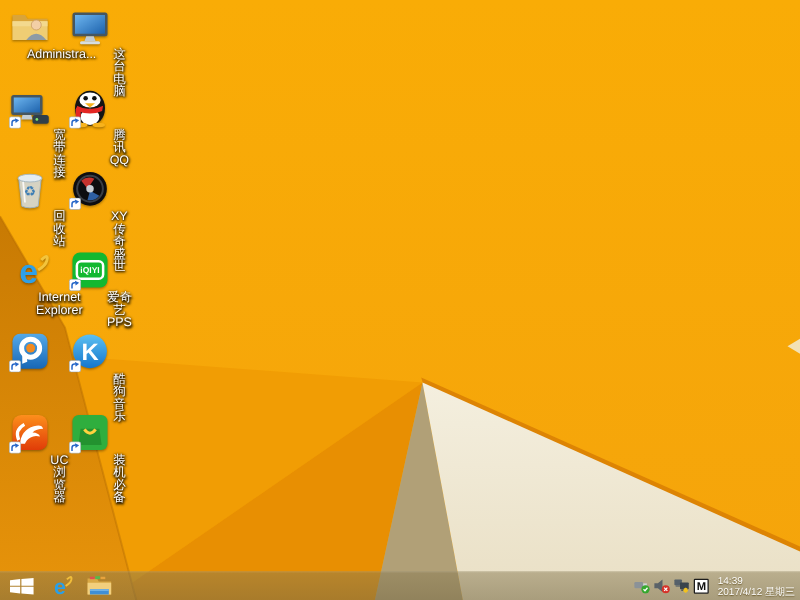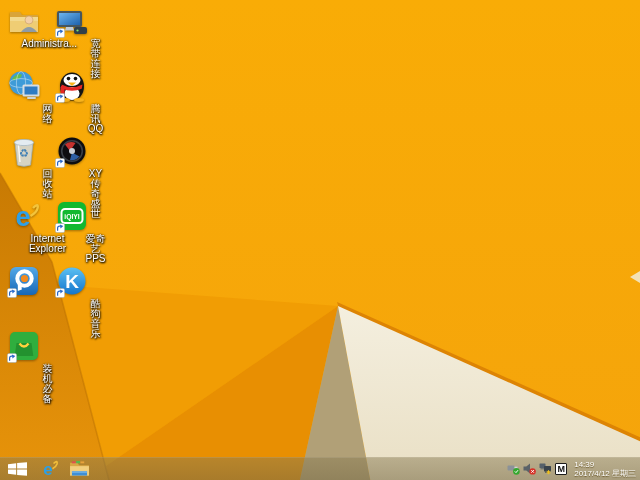--- a/index.html
+++ b/index.html
@@ -82,20 +82,37 @@
         <path d="M2 12 h28 v15 h-28 z" fill="#efcd74"></path>
         <path d="M2 12 h28 v4 h-28 z" fill="#f3d98e"></path>
         <circle cx="21" cy="15" r="4" fill="#f3cfa6" stroke="#c79a62" stroke-width="0.6"></circle>
         <path d="M13 27 q8 -10 16 0 z" fill="#8d9ba6"></path>
       </svg>
     </span>
     <span class="lbl">Administra...</span>
   </div>
 
 
+  <div class="dicon">
+    <span class="art">
+      <svg class="main" viewBox="0 0 32 32">
+        <defs>
+            <linearGradient id="scr1" x1="0" y1="0" x2="1" y2="1">
+          <stop offset="0" stop-color="#6db5ef"></stop>
+              <stop offset="1" stop-color="#1d62ac"></stop>
+            </linearGradient>
+          </defs>
+        <rect x="2" y="5" width="28" height="19" rx="2" fill="#46565f"></rect>
+        <rect x="4" y="7" width="24" height="15" fill="url(#scr1)"></rect>
+        <path d="M13 24 h6 l1.5 4 h-9 z" fill="#c3cdd4"></path>
+        <rect x="8" y="28" width="16" height="2.4" rx="1.2" fill="#d6dee3"></rect>
+      </svg>
+    </span>
+    <span class="lbl">这台电脑</span>
+  </div>
 
   <div class="dicon">
     <span class="art">
       <svg class="main" viewBox="0 0 32 32">
         <defs>
             <linearGradient id="scr2" x1="0" y1="0" x2="1" y2="1">
           <stop offset="0" stop-color="#6db5ef"></stop>
               <stop offset="1" stop-color="#1d62ac"></stop>
             </linearGradient>
           </defs>
@@ -107,35 +124,20 @@
       </svg>
       <svg class="badge" viewBox="0 0 10 10">
         <rect x="0.4" y="0.4" width="9.2" height="9.2" rx="1.6" fill="#fff" stroke="#97a4ae" stroke-width="0.5"></rect>
         <path d="M2.6 7.8 L2.6 5.2 Q2.6 3.2 4.6 3.2 L5.4 3.2" stroke="#2566c8" stroke-width="1.2" fill="none"></path>
         <path d="M4.9 1.5 L8.3 3.1 L5.5 5.4 Z" fill="#2566c8"></path>
       </svg>
     </span>
     <span class="lbl">宽带连接</span>
   </div>
 
-  <div class="dicon">
-    <span class="art">
-      <svg class="main" viewBox="0 0 32 32">
-        <circle cx="13" cy="13" r="11.5" fill="#3e9bd8"></circle>
-        <path d="M4 9 q4 -6 10 -4.5 q-1 4.5 -5.5 4.5 q-2.5 2.5 -4.5 0 z" fill="#63bb52"></path>
-        <path d="M16 16 q5 -2 7 2 q-3 4 -7 2 z" fill="#63bb52"></path>
-        <ellipse cx="13" cy="13" rx="11.5" ry="4.4" fill="none" stroke="rgba(255,255,255,.45)" stroke-width="0.9"></ellipse>
-        <ellipse cx="13" cy="13" rx="4.6" ry="11.5" fill="none" stroke="rgba(255,255,255,.45)" stroke-width="0.9"></ellipse>
-        <rect x="14.5" y="14.5" width="17" height="12" rx="1.5" fill="#d7dee3"></rect>
-        <rect x="16.5" y="16.5" width="13" height="8" fill="#2f7cc4"></rect>
-        <rect x="19" y="27" width="9" height="2" rx="1" fill="#cfd6da"></rect>
-      </svg>
-    </span>
-    <span class="lbl">网络</span>
-  </div>
 
   <div class="dicon">
     <span class="art">
       <svg class="main" viewBox="0 0 32 32">
         <ellipse cx="16" cy="16.5" rx="12" ry="14" fill="#141414"></ellipse>
         <ellipse cx="16" cy="10" rx="8.5" ry="6" fill="#fff"></ellipse>
         <circle cx="12.5" cy="8.6" r="1.8" fill="#111"></circle>
         <circle cx="19.5" cy="8.6" r="1.8" fill="#111"></circle>
         <path d="M12 12.6 h8 l-4 3.4 z" fill="#f8b31c"></path>
         <ellipse cx="16" cy="23.5" rx="7.5" ry="6.5" fill="#fff"></ellipse>
@@ -247,20 +249,41 @@
       </svg>
       <svg class="badge" viewBox="0 0 10 10">
         <rect x="0.4" y="0.4" width="9.2" height="9.2" rx="1.6" fill="#fff" stroke="#97a4ae" stroke-width="0.5"></rect>
         <path d="M2.6 7.8 L2.6 5.2 Q2.6 3.2 4.6 3.2 L5.4 3.2" stroke="#2566c8" stroke-width="1.2" fill="none"></path>
         <path d="M4.9 1.5 L8.3 3.1 L5.5 5.4 Z" fill="#2566c8"></path>
       </svg>
     </span>
     <span class="lbl">酷狗音乐</span>
   </div>
 
+  <div class="dicon">
+    <span class="art">
+      <svg class="main" viewBox="0 0 32 32">
+        <defs>
+            <linearGradient id="guc" x1="0" y1="0" x2="0" y2="1">
+          <stop offset="0" stop-color="#fd8f1c"></stop>
+              <stop offset="1" stop-color="#e03c08"></stop>
+            </linearGradient>
+          </defs>
+        <rect x="2" y="2" width="28" height="28" rx="7" fill="url(#guc)"></rect>
+        <path d="M8 25 q1 -11 11 -14 q6.5 -2 7.5 2 q-5.5 0 -8.5 3 q5 0.2 6 3.2 q-4.5 -1.2 -7.5 0.8 q-3.5 2 -4.5 5 z" fill="#fff"></path>
+        <path d="M7 22 q-3.5 -8 4.5 -12.5" stroke="#fff" stroke-width="2.6" fill="none"></path>
+      </svg>
+      <svg class="badge" viewBox="0 0 10 10">
+        <rect x="0.4" y="0.4" width="9.2" height="9.2" rx="1.6" fill="#fff" stroke="#97a4ae" stroke-width="0.5"></rect>
+        <path d="M2.6 7.8 L2.6 5.2 Q2.6 3.2 4.6 3.2 L5.4 3.2" stroke="#2566c8" stroke-width="1.2" fill="none"></path>
+        <path d="M4.9 1.5 L8.3 3.1 L5.5 5.4 Z" fill="#2566c8"></path>
+      </svg>
+    </span>
+    <span class="lbl">UC浏览器</span>
+  </div>
 
   <div class="dicon">
     <span class="art">
       <svg class="main" viewBox="0 0 32 32">
         <rect x="2" y="2" width="28" height="28" rx="5" fill="#2fae3e"></rect>
         <path d="M8.5 13 h15 l1.8 13 h-18.6 z" fill="#23922f"></path>
         <path d="M11.5 13.5 q4.5 6 9 0" stroke="#ffd23e" stroke-width="2.4" fill="none"></path>
       </svg>
       <svg class="badge" viewBox="0 0 10 10">
         <rect x="0.4" y="0.4" width="9.2" height="9.2" rx="1.6" fill="#fff" stroke="#97a4ae" stroke-width="0.5"></rect>

